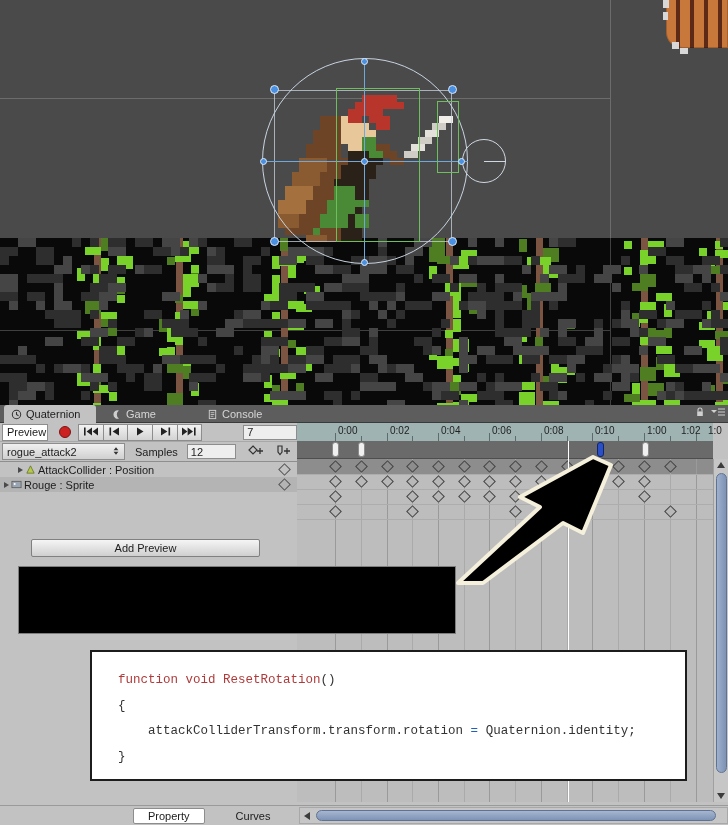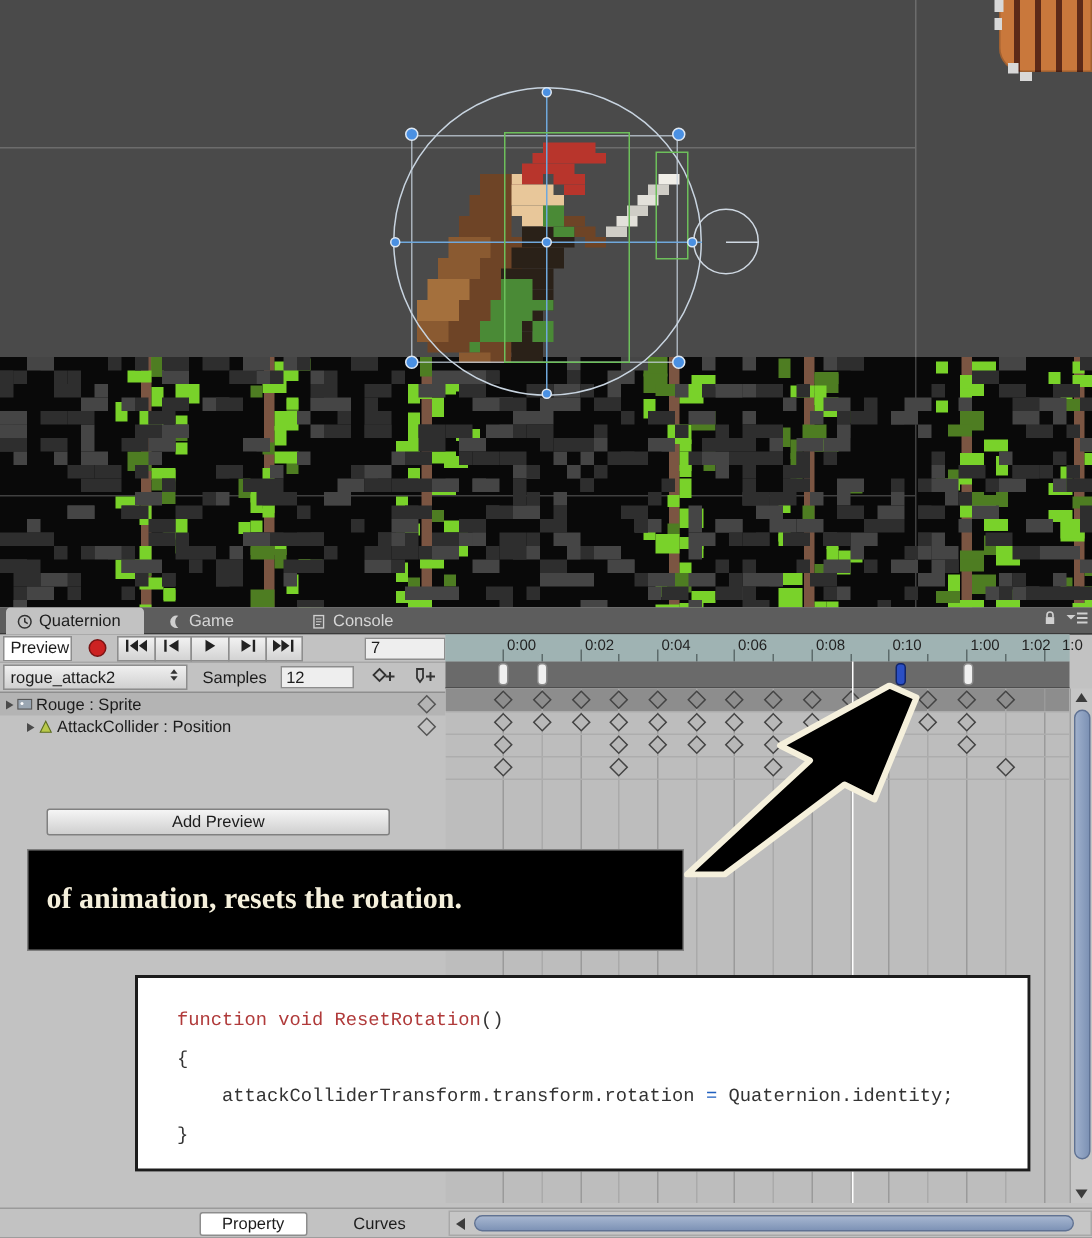--- a/index.html
+++ b/index.html
@@ -1234,35 +1234,35 @@
       <div id="ev-markers">
           <div class="ev-marker" style="left: 35px;"></div>
           <div class="ev-marker" style="left: 61px;"></div>
           <div class="ev-marker sel" style="left: 300px;"></div>
           <div class="ev-marker" style="left: 345px;"></div>
         </div>
     </div>
 
     <div class="hier">
       <div id="hier-rows">
+          <div class="hrow" style="padding-left: 18px; height: 15px;">
+            <div class="tri"></div>
+            <span class="kicon"><svg viewBox="0 0 12 12" width="11" height="11">
+                <path d="M2 10L6 2l4 8z" fill="#b9c94a" stroke="#5b6b1f" stroke-width="0.8"></path>
+              </svg></span>
+            <span>AttackCollider : Position</span>
+            <span class="kdot" style="top: 3px;"></span>
+          </div>
           <div class="hrow sel" style="padding-left: 4px; height: 15px;">
             <div class="tri"></div>
             <span class="kicon"><svg viewBox="0 0 12 12" width="11" height="11">
                 <rect x="1" y="2.5" width="10" height="7" fill="#9aa6b2" stroke="#555" stroke-width="0.8"></rect>
                 <circle cx="4" cy="5.5" r="1.1" fill="#fff"></circle>
               </svg></span>
             <span>Rouge : Sprite</span>
-            <span class="kdot" style="top: 3px;"></span>
-          </div>
-          <div class="hrow" style="padding-left: 18px; height: 15px;">
-            <div class="tri"></div>
-            <span class="kicon"><svg viewBox="0 0 12 12" width="11" height="11">
-                <path d="M2 10L6 2l4 8z" fill="#b9c94a" stroke="#5b6b1f" stroke-width="0.8"></path>
-              </svg></span>
-            <span>AttackCollider : Position</span>
             <span class="kdot" style="top: 3px;"></span>
           </div>
         </div>
       <div class="addprop">
         <span>Add Preview</span>
       </div>
     </div>
 
     <div class="dope">
       <div id="dope-bands">
@@ -1354,21 +1354,20 @@
         <div class="hsb-thumb"></div>
       </div>
     </div>
   </div>
 
   <svg class="arrow-wrap" width="175" height="130" viewBox="0 0 175 130">
     <path d="M13 128 L95 52 L75 42 L148 2 L166 10 L138 78 L118 68 L38 128 Z" fill="#000000" stroke="#f5f0dc" stroke-width="4" stroke-linejoin="round"></path>
   </svg>
 
   <div class="anno">
-    <div>of animation, resets the rotation.</div>
   </div>
 
   <div class="codebox"><span><span class="kw2">function</span> <span class="kw2">void</span> <span style="color:#b03a3a">ResetRotation</span><span>()</span>
 <span>{</span>
     <span>attackColliderTransform.transform.rotation</span> <span class="op">=</span> <span>Quaternion.identity;</span>
 <span>}</span></span></div>
 
 </div>
 
 </body></html>

